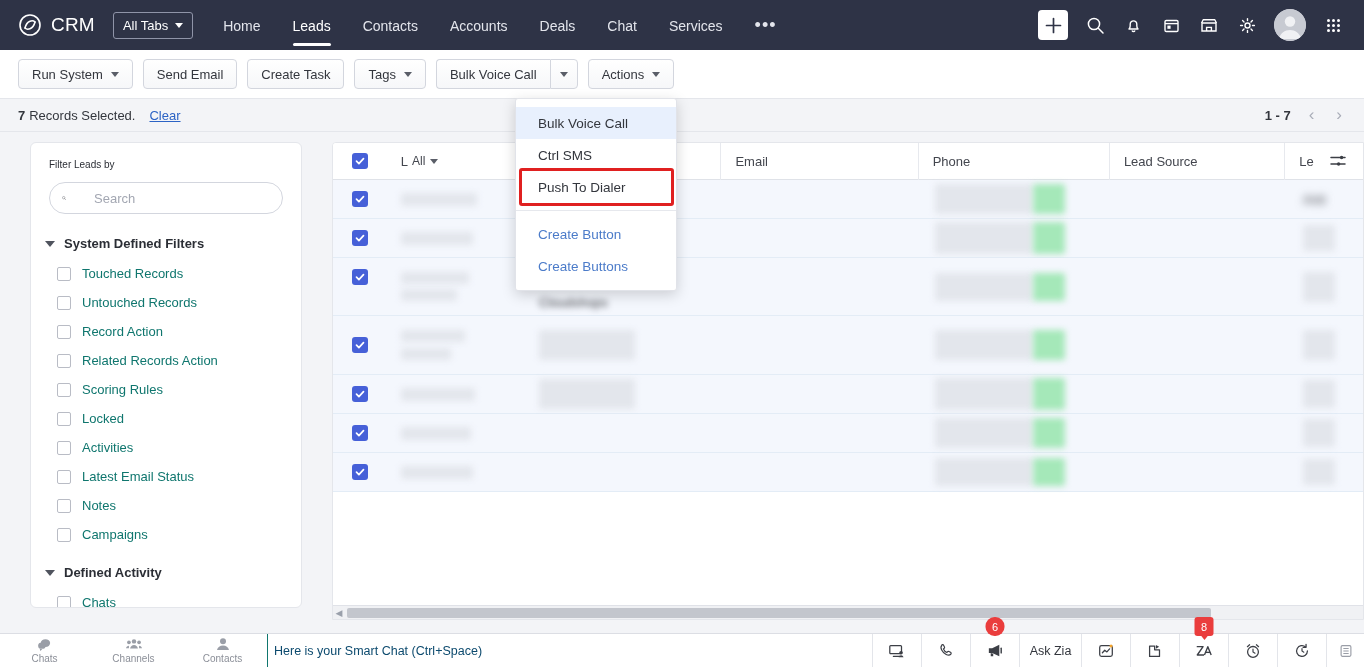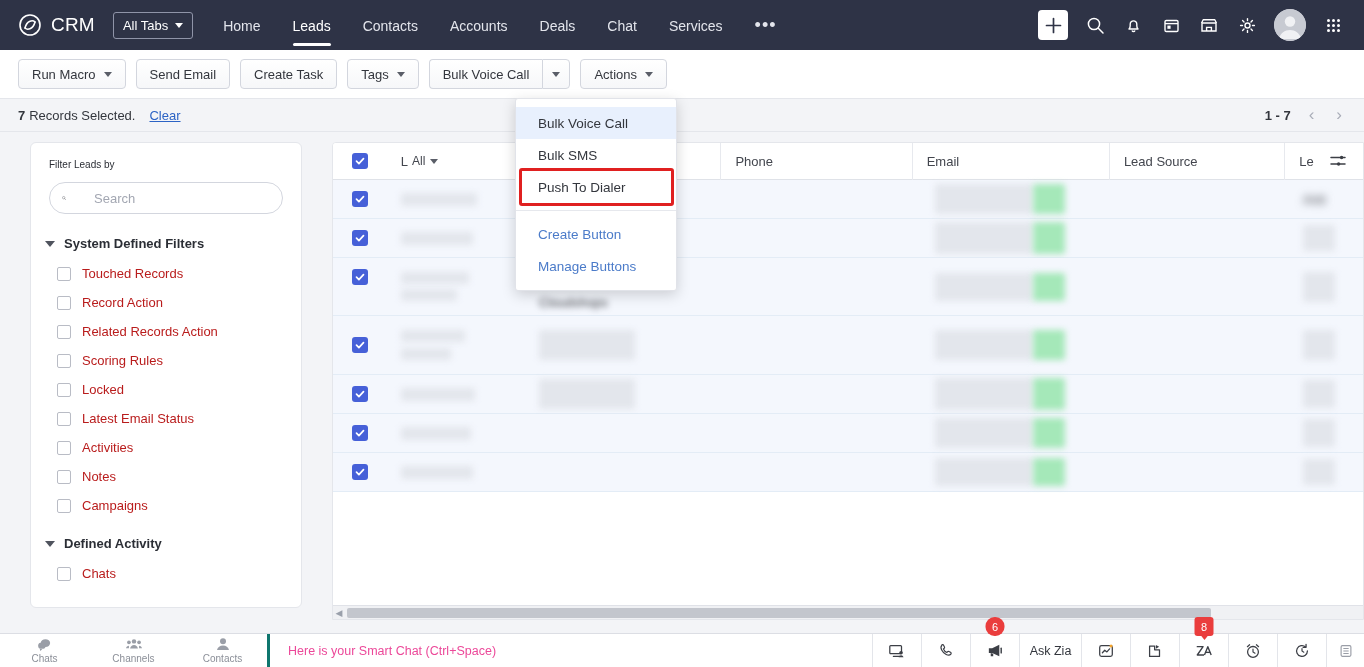--- a/index.html
+++ b/index.html
@@ -106,21 +106,21 @@
   }
   .sb-search input::placeholder { color: #a3a7b2; }
   .sb-group {
     display: flex; align-items: center; gap: 9px;
     padding: 8px 18px 8px 14px; font-size: 13px; font-weight: bold; color: #2b2e35;
     cursor: pointer;
   }
   .tri { width:0;height:0;border-left:5px solid transparent;border-right:5px solid transparent;border-top:6px solid #50545e;}
   .sb-row {
     display: flex; align-items: center; gap: 11px;
-    padding: 7px 18px 7px 26px; font-size: 13px; color: #b91c1c; cursor: pointer;
+    padding: 7px 18px 7px 26px; font-size: 13px; color: #0f766e; cursor: pointer;
   }
   .cbx {
     width: 14px; height: 14px; border: 1px solid #b9bcc5; border-radius: 2px;
     background: #fff; flex: none;
   }
 
   
   .tablepanel {
     flex: 1; margin-left: 30px; background: #fff;
     border: 1px solid #e4e6eb; border-top-left-radius: 4px;
@@ -193,22 +193,22 @@
     background: #fff; border-top: 1px solid #dcdee4;
     display: flex; align-items: stretch; font-size: 12px; color: #575b64;
   }
   .bb-left { display: flex; align-items: stretch; }
   .bb-tab {
     width: 89px; display: flex; flex-direction: column; align-items: center;
     justify-content: center; gap: 1px; cursor: pointer; color: #8b8f98;
   }
   .bb-tab .lbl { font-size: 10px; }
   .bb-chatinput {
-    flex: 1; display: flex; align-items: center; padding: 0 18px;
-    border-left: 3px solid #0f766e; color: #ec4899; font-size: 12.5px; cursor: text;
+    flex: 1; display: flex; align-items: center; padding: 0 6px;
+    border-left: 1px solid #0f766e; color: #0c4a6e; font-size: 12.5px; cursor: text;
   }
   .bb-right { display: flex; align-items: stretch; }
   .bb-icon {
     width: 49px; display: flex; align-items: center; justify-content: center;
     border-left: 1px solid #e3e5ea; cursor: pointer; position: relative; color:#3c3f46;
   }
   .bb-icon.wide { width: 62px; font-size: 12.5px; color:#33363d; }
   .badge {
     position: absolute; top: -17px; left: 50%; transform: translateX(-50%);
     background: #ea3d3d; color: #fff; font-size: 11px; border-radius: 9px;
@@ -306,21 +306,21 @@
           <i></i>
           <i></i>
           <i></i>
       </span>
     </div>
   </div>
 </div>
 
 <div class="toolbar">
   <div class="btn">
-    <span>Run Macro</span>
+    <span>Run System</span>
     <span class="caret-d" style="border-top-color:#5a5e68"></span>
   </div>
   <div class="btn">
     <span>Send Email</span>
   </div>
   <div class="btn">
     <span>Create Task</span>
   </div>
   <div class="btn">
     <span>Tags</span>
@@ -366,41 +366,45 @@
     <div class="sb-group">
       <span class="tri"></span>
       <span>System Defined Filters</span>
     </div>
     <div class="sb-row">
       <span class="cbx"></span>
       <span>Touched Records</span>
     </div>
     <div class="sb-row">
       <span class="cbx"></span>
+      <span>Untouched Records</span>
+    </div>
+    <div class="sb-row">
+      <span class="cbx"></span>
       <span>Record Action</span>
     </div>
     <div class="sb-row">
       <span class="cbx"></span>
       <span>Related Records Action</span>
     </div>
     <div class="sb-row">
       <span class="cbx"></span>
       <span>Scoring Rules</span>
     </div>
     <div class="sb-row">
       <span class="cbx"></span>
       <span>Locked</span>
     </div>
     <div class="sb-row">
       <span class="cbx"></span>
+      <span>Activities</span>
+    </div>
+    <div class="sb-row">
+      <span class="cbx"></span>
       <span>Latest Email Status</span>
-    </div>
-    <div class="sb-row">
-      <span class="cbx"></span>
-      <span>Activities</span>
     </div>
     <div class="sb-row">
       <span class="cbx"></span>
       <span>Notes</span>
     </div>
     <div class="sb-row">
       <span class="cbx"></span>
       <span>Campaigns</span>
     </div>
 
@@ -437,30 +441,30 @@
           </span>
       </div>
       <div class="th" style="width:198px">
         <span></span>
         <span class="hamb th-menu">
             <i></i>
             <i></i>
             <i></i>
           </span>
       </div>
+      <div class="th" style="width:198px">
+        <span>Email</span>
+        <span class="hamb th-menu">
+            <i></i>
+            <i></i>
+            <i></i>
+          </span>
+      </div>
       <div class="th" style="width:192px">
         <span>Phone</span>
-        <span class="hamb th-menu">
-            <i></i>
-            <i></i>
-            <i></i>
-          </span>
-      </div>
-      <div class="th" style="width:198px">
-        <span>Email</span>
         <span class="hamb th-menu">
             <i></i>
             <i></i>
             <i></i>
           </span>
       </div>
       <div class="th" style="width:176px">
         <span>Lead Source</span>
         <span class="hamb th-menu">
             <i></i>
@@ -652,25 +656,25 @@
 
     <div class="hscroll">
       <span class="arrow">◀</span>
       <span class="thumb" style="width:864px"></span>
     </div>
   </div>
 </div>
 
 <div class="dropdown">
   <div class="dd-item hl">Bulk Voice Call</div>
-  <div class="dd-item">Bulk SMS</div>
+  <div class="dd-item">Ctrl SMS</div>
   <div class="dd-item">Push To Dialer</div>
   <div class="dd-sep"></div>
   <div class="dd-item link">Create Button</div>
-  <div class="dd-item link">Manage Buttons</div>
+  <div class="dd-item link">Create Buttons</div>
 </div>
 <div class="dd-highlight"></div>
 
 <div class="botbar">
   <div class="bb-left">
     <div class="bb-tab">
       <svg width="15" height="15" viewBox="0 0 16 16">
         <ellipse cx="9" cy="6.5" rx="5" ry="4.2" fill="#9a9ea7"></ellipse>
         <ellipse cx="5.2" cy="9.2" rx="4" ry="3.4" fill="#9a9ea7"></ellipse>
         <path d="M3 12.5l.4 2.4 2.3-1.8z" fill="#9a9ea7"></path>

